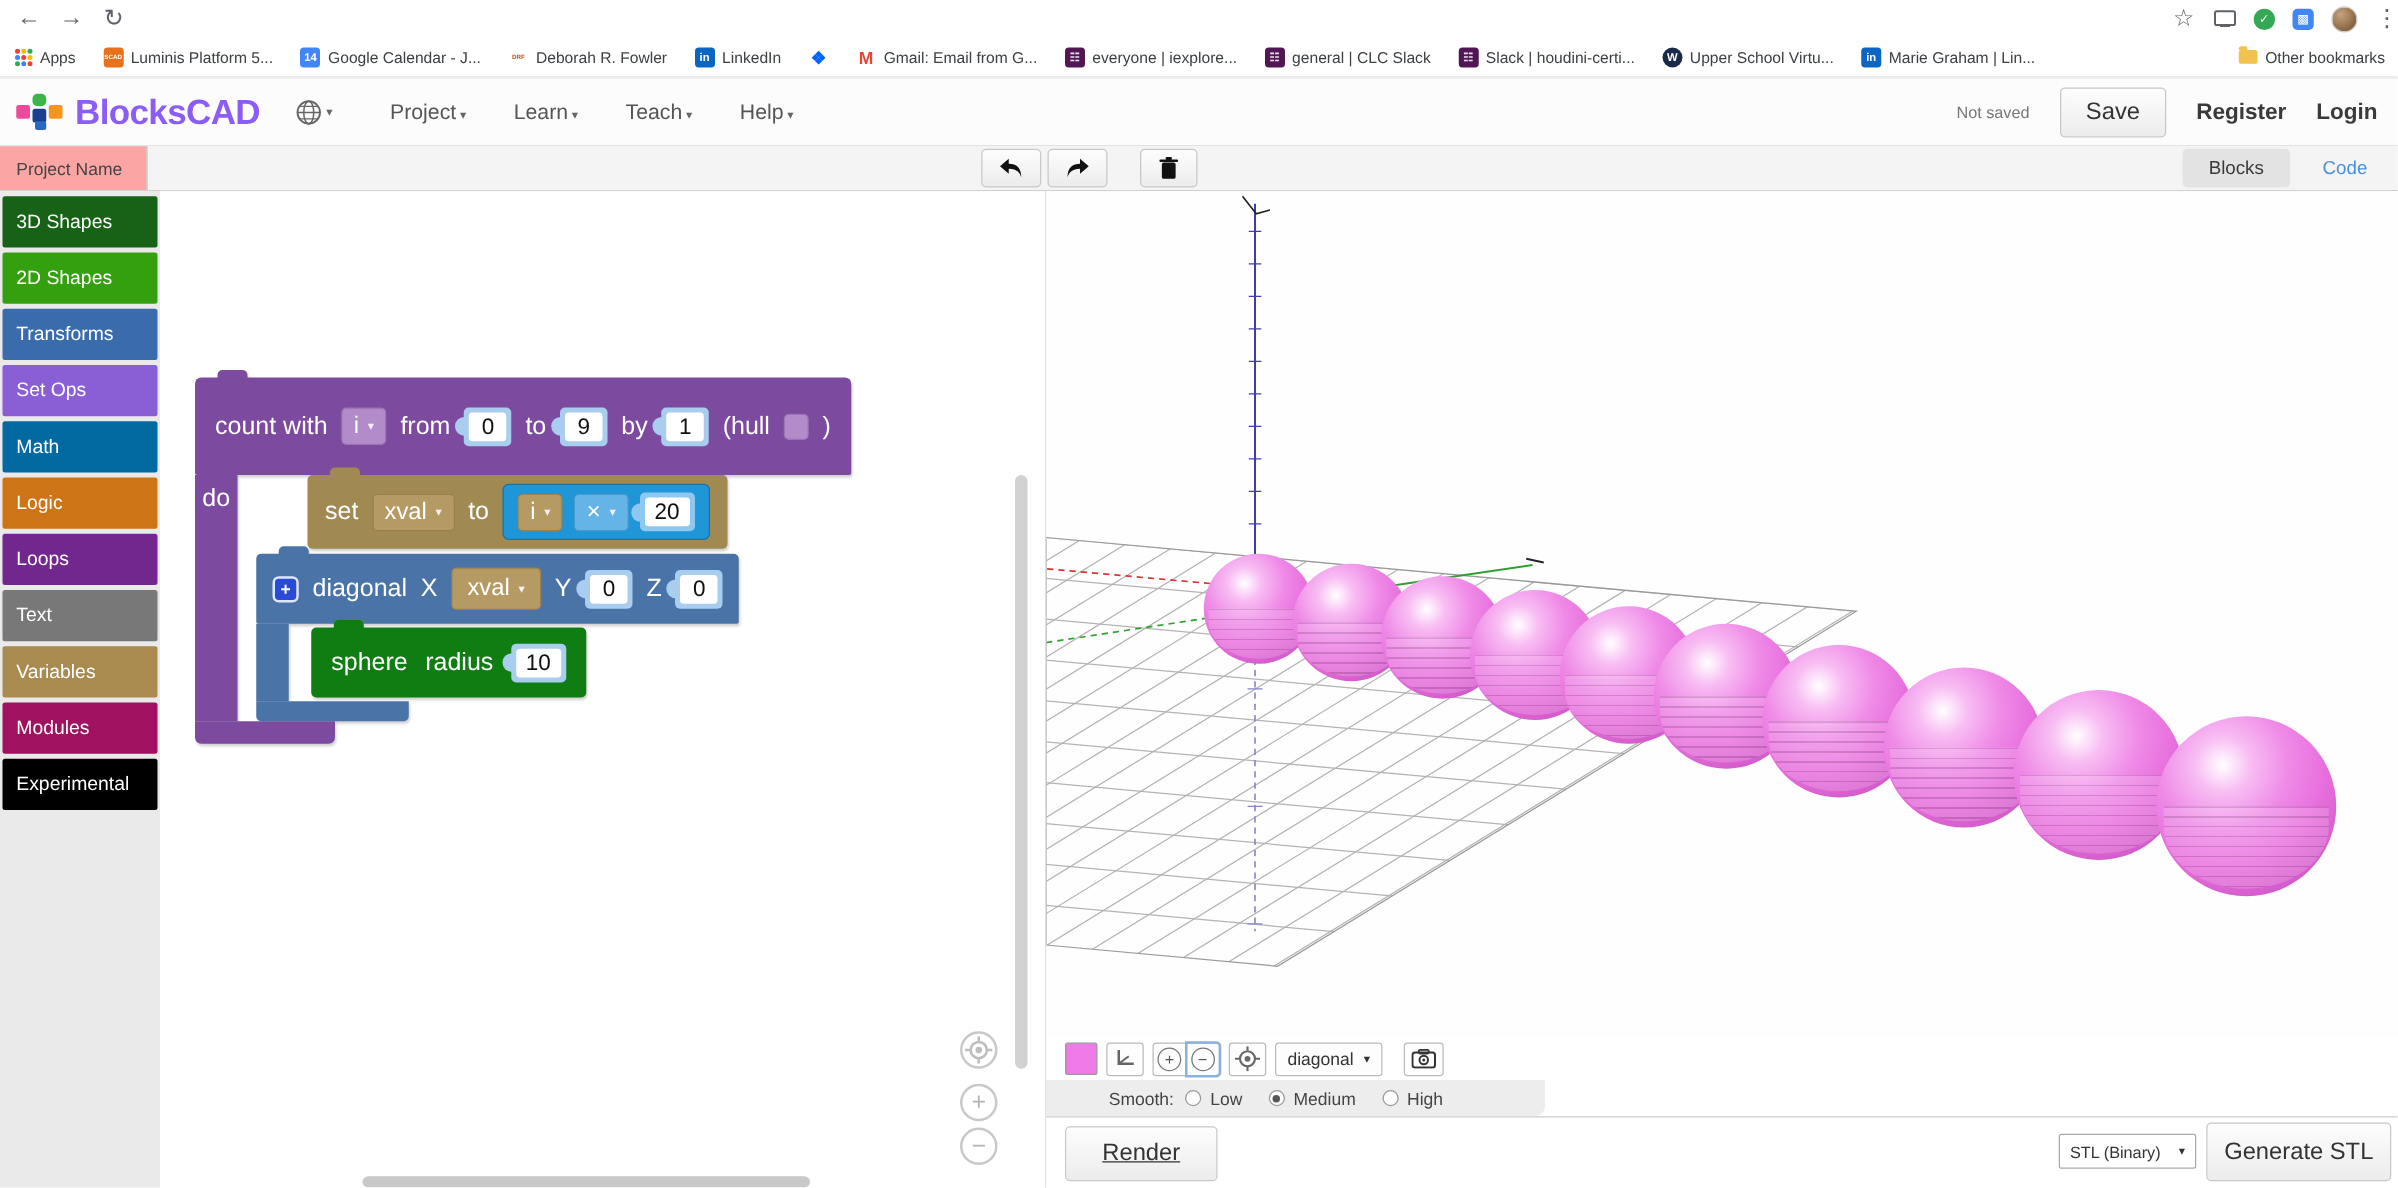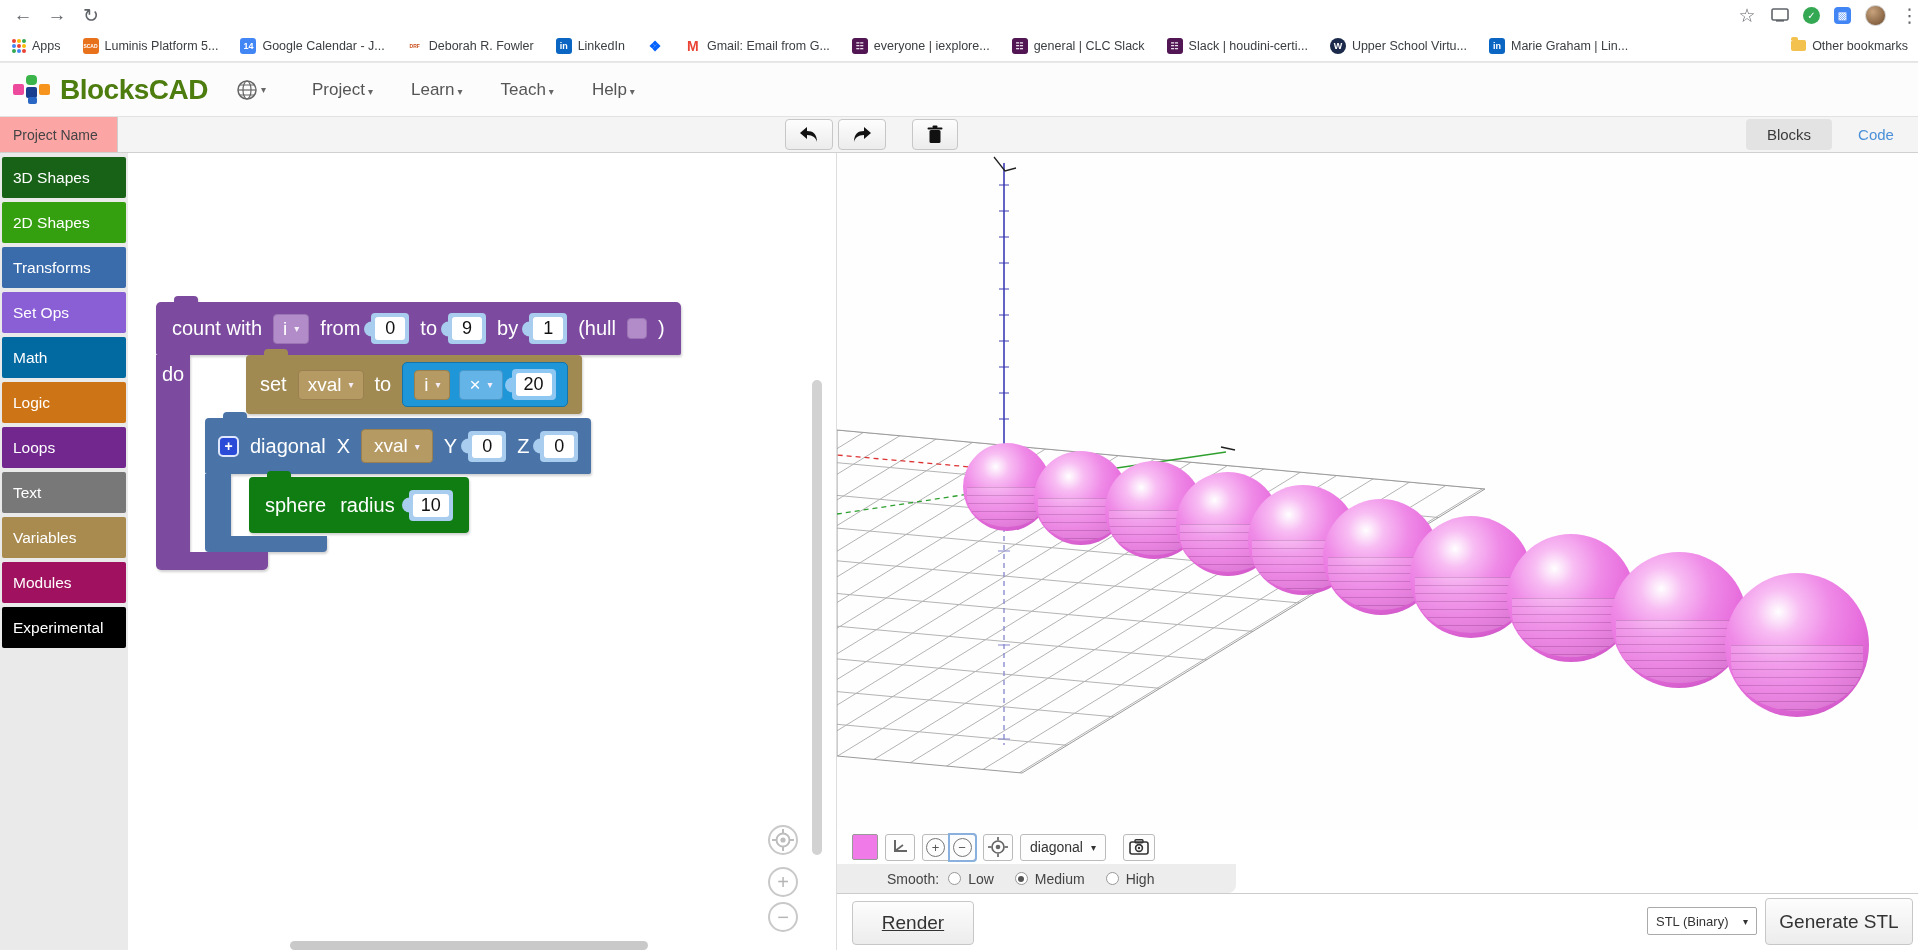--- a/index.html
+++ b/index.html
@@ -32,21 +32,21 @@
     font-size:12.5px; color:#3c4043; }
   .folder { width:15px; height:11px; background:#f2c14e; border-radius:2px; position:relative; }
   .folder::before { content:""; position:absolute; top:-3px; left:0; width:7px; height:3px;
     background:#f2c14e; border-radius:2px 2px 0 0; }
 
   
   #app-header { position:absolute; left:0; top:62px; width:1918px; height:55px;
     background:#fcfcfc; border-top:1px solid #e8e8e8; border-bottom:1px solid #e2e2e2;
     display:flex; align-items:center; }
   #brand { display:flex; align-items:center; gap:8px; margin-left:12px; }
-  #brand-text { font-size:28px; font-weight:bold; color:#4d7c0f; letter-spacing:-0.5px; }
+  #brand-text { font-size:28px; font-weight:bold; color:#8b5cf6; letter-spacing:-0.5px; }
   #menu-list { display:flex; align-items:center; gap:38px; margin-left:46px; }
   .menu-item { font-size:17px; color:#555; cursor:pointer; }
   .caret { font-size:10px; color:#666; margin-left:3px; }
   #header-right { position:absolute; right:16px; display:flex; align-items:center; gap:24px; }
   #not-saved { font-size:13px; color:#777; }
   .btn { background:linear-gradient(#fdfdfd,#ececec); border:1px solid #c7c7c7; border-radius:4px;
     color:#333; cursor:pointer; }
   #save-btn { font-size:19px; padding:8px 20px; }
   .hdr-link { font-size:18px; font-weight:bold; color:#3a3a3a; cursor:pointer; }
 
@@ -89,21 +89,21 @@
     width:10px; height:15px; background:#a9cdee; border-radius:8px 0 0 8px; }
   .socket .field { background:#fff; border-radius:3px; min-width:30px; text-align:center;
     font-size:18px; color:#111; padding:1px 8px; }
   .hull-slot { width:20px; height:21px; background:#b28bc9; border:1px solid #9a74b4; border-radius:4px; }
   .notch::before { content:""; position:absolute; top:-6px; left:18px; width:24px; height:7px;
     background:inherit; border-radius:4px 4px 0 0; }
 
   #loop-block { position:absolute; left:28px; top:149px; display:flex; flex-direction:column;
     align-items:flex-start; filter:drop-shadow(1px 2px 1px rgba(0,0,0,0.18)); }
   .loop-bg { background:#7c4a9e; }
-  #loop-row1 { position:relative; display:flex; align-items:center; gap:11px; height:53px;
+  #loop-row1 { position:relative; display:flex; align-items:center; gap:11px; height:78px;
     padding:0 16px; border-radius:5px 5px 2px 2px; }
   #loop-body { display:flex; align-items:stretch; }
   #loop-spine { width:34px; padding-top:8px; text-align:center; }
   #loop-children { display:flex; flex-direction:column; align-items:flex-start; padding-left:15px; }
   #loop-foot { width:112px; height:18px; border-radius:0 0 5px 5px; }
 
   #set-block { position:relative; display:flex; align-items:center; gap:11px; padding:7px 14px;
     background:#a08a52; border-radius:4px;margin-left:41px; }
   #math-block { position:relative; display:inline-flex; align-items:center; gap:9px;
     background:#1e96d8; border:1px solid #1474ab; border-radius:5px; padding:6px 11px; }
@@ -275,20 +275,26 @@
       <line x1="3.5" y1="16" x2="18.5" y2="16" stroke="#666" stroke-width="1"></line>
     </svg>
     <span class="caret">▾</span>
   </div>
   <div id="menu-list">
       <span class="menu-item">Project<span class="caret">▾</span></span>
       <span class="menu-item">Learn<span class="caret">▾</span></span>
       <span class="menu-item">Teach<span class="caret">▾</span></span>
       <span class="menu-item">Help<span class="caret">▾</span></span>
     </div>
+  <div id="header-right">
+    <span id="not-saved">Not saved</span>
+    <button id="save-btn" class="btn">Save</button>
+    <span class="hdr-link">Register</span>
+    <span class="hdr-link">Login</span>
+  </div>
 </div>
 
 <div id="project-bar">
   <div id="pn-cell">
     <span>Project Name</span>
   </div>
   <div class="pb-btn btn" style="left:785px;">
     <svg width="24" height="20" viewBox="0 0 24 20">
       <path d="M10 2 L3 8 L10 14 L10 10 C16 10 19 13 20 17 C20 9 16 6 10 6 Z" fill="#111"></path>
     </svg>

